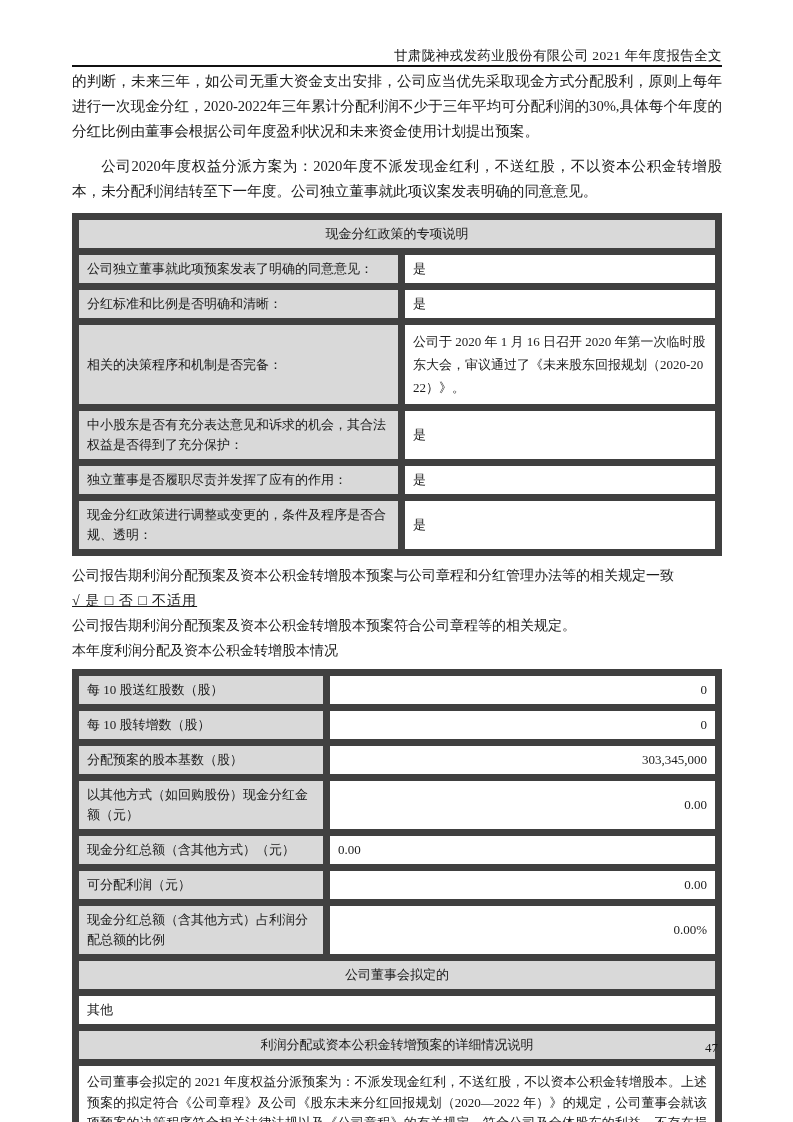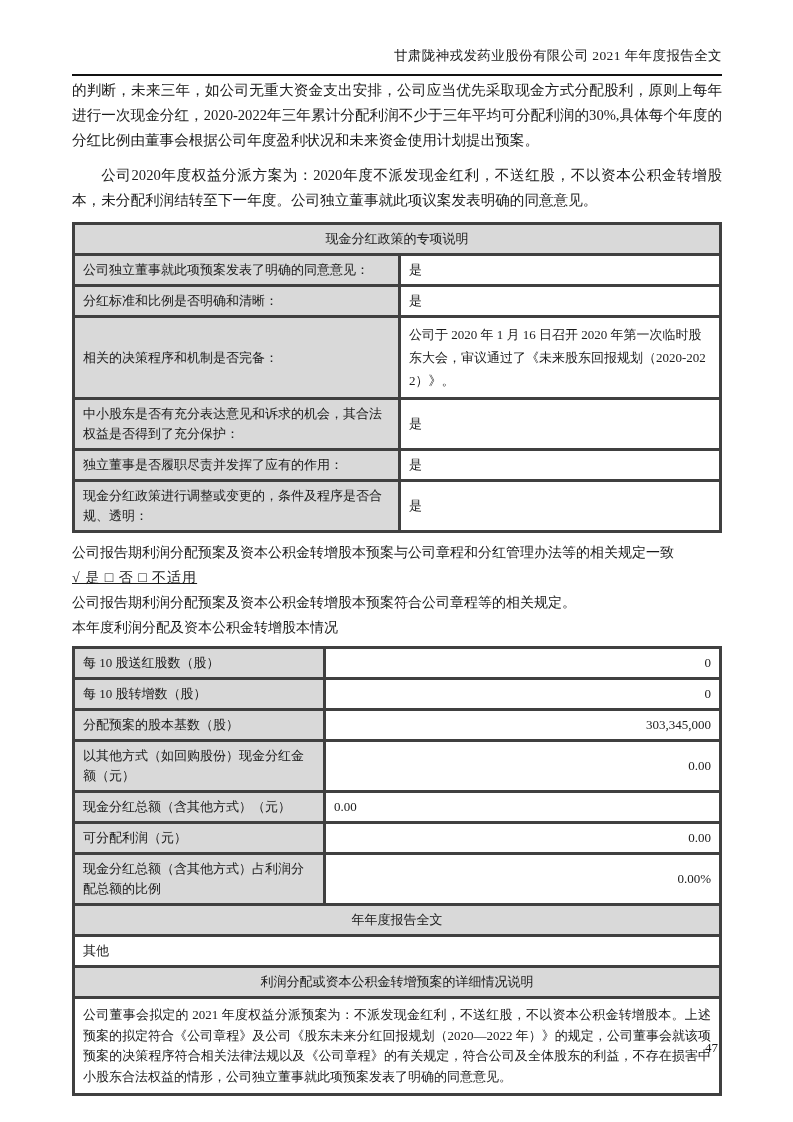--- a/index.html
+++ b/index.html
@@ -10,42 +10,41 @@
     font-family: "Liberation Serif", "DejaVu Serif", serif;
     color: #1a1a1a;
   }
   .sheet { position: relative; width: 793px; height: 1122px; overflow: hidden; background: #fff; }
   .content { position: absolute; left: 72px; top: 47px; width: 650px; }
 
   .page-header {
     text-align: right;
     font-size: 13.5px;
     letter-spacing: 0.4px;
-    padding-bottom: 9px;
     border-bottom: 2px solid #111;
     font-family: Liberation Serif, serif;
   }
 
   .para {
     font-size: 14.6px;
     line-height: 25px;
     text-align: justify;
     margin: 2px 0 0 0;
   }
   .para.indent { text-indent: 2em; margin-top: 10px; }
 
   table {
     width: 100%;
     border-collapse: collapse;
     border: 2px solid #1c1c1c;
     margin-top: 9px;
     table-layout: fixed;
   }
   td {
-    border: 3px solid #404040;
+    border: 7px solid #404040;
     font-size: 13px;
     line-height: 20px;
     padding: 4px 8px;
     vertical-align: middle;
     word-break: break-all;
   }
   .th-row {
     background: var(--header-bg, #d9d9d9);
     text-align: center;
   }
@@ -153,21 +152,21 @@
       </tr>
       <tr>
         <td class="lbl">可分配利润（元）</td>
         <td class="val num">0.00</td>
       </tr>
       <tr>
         <td class="lbl">现金分红总额（含其他方式）占利润分配总额的比例</td>
         <td class="val num">0.00%</td>
       </tr>
       <tr>
-        <td colspan="2" class="th-row">年年度报告全文</td>
+        <td colspan="2" class="th-row">公司董事会拟定的</td>
       </tr>
       <tr>
         <td colspan="2" class="full">其他</td>
       </tr>
       <tr>
         <td colspan="2" class="th-row">利润分配或资本公积金转增预案的详细情况说明</td>
       </tr>
       <tr>
         <td colspan="2" class="para-cell">公司董事会拟定的 2021 年度权益分派预案为：不派发现金红利，不送红股，不以资本公积金转增股本。上述预案的拟定符合《公司章程》及公司《股东未来分红回报规划（2020—2022 年）》的规定，公司董事会就该项预案的决策程序符合相关法律法规以及《公司章程》的有关规定，符合公司及全体股东的利益，不存在损害中小股东合法权益的情形，公司独立董事就此项预案发表了明确的同意意见。</td>
       </tr>

